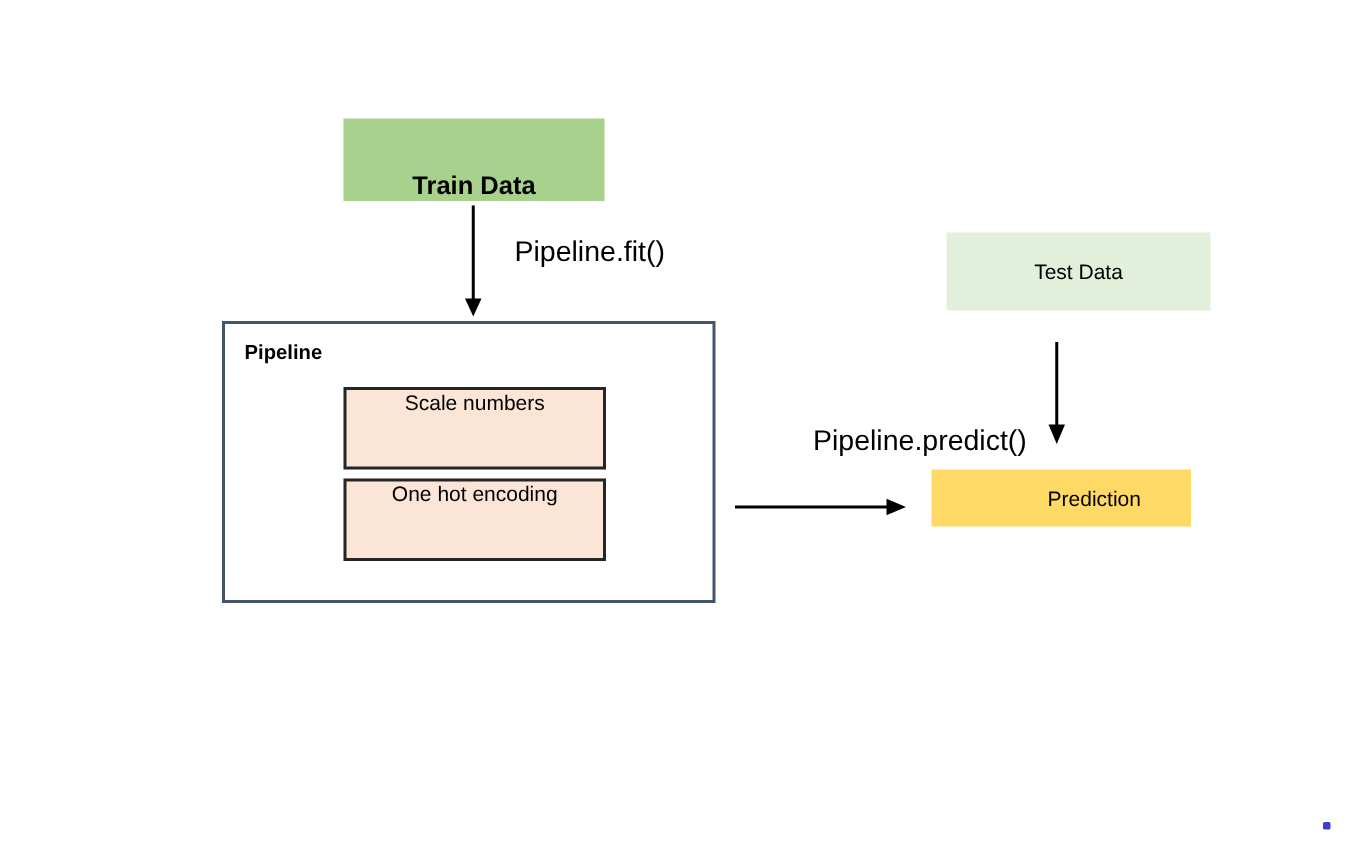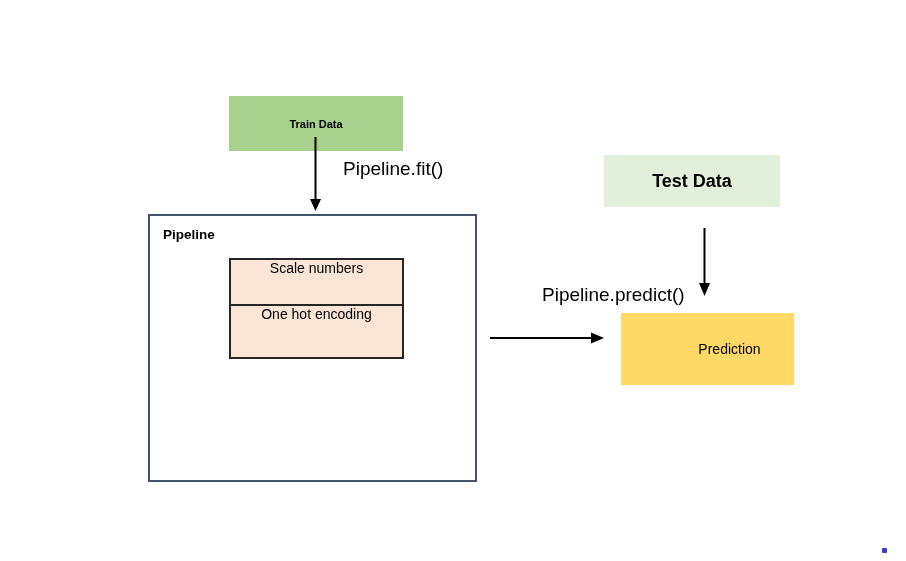--- a/index.html
+++ b/index.html
@@ -18,58 +18,58 @@
   }
   .node {
     position: absolute;
     display: flex;
     align-items: center;
     justify-content: center;
     box-sizing: border-box;
     text-align: center;
   }
   .node-train {
-    left: 229px; top: 96px; width: 174px; height: 55px;
+    left: 229px; top: 79px; width: 174px; height: 55px;
     background: var(--train-fill, #A9D18E);
-    font-weight: bold; font-size: 11px;
+    font-weight: bold; font-size: 17px; align-items: flex-end;
   }
   .node-test {
-    left: 604px; top: 155px; width: 176px; height: 52px;
+    left: 631px; top: 155px; width: 176px; height: 52px;
     background: var(--test-fill, #E2EFDA);
-    font-weight: bold; font-size: 18px;
+    font-weight: normal; font-size: 14px;
   }
   .node-prediction {
-    left: 621px; top: 313px; width: 173px; height: 72px;
+    left: 621px; top: 313px; width: 173px; height: 38px;
     background: var(--prediction-fill, #FFD966);
     font-weight: normal; font-size: 14px; padding-left: 44px;
   }
   .pipeline-container {
     position: absolute;
-    left: 148px; top: 214px; width: 329px; height: 268px;
+    left: 148px; top: 214px; width: 329px; height: 188px;
     box-sizing: border-box;
     border: 2px solid var(--pipeline-border, #44546A);
     background: transparent;
   }
   .pipeline-label {
     position: absolute;
     left: 13px; top: 11px;
     font-weight: bold;
     font-size: 13.5px;
   }
   .step {
     position: absolute;
     left: 79px; width: 175px; height: 55px;
     box-sizing: border-box;
     background: var(--step-fill, #FBE5D6);
     border: 2px solid var(--step-border, #262626);
     display: flex; justify-content: center;
     font-size: 14px; text-align: center;
   }
   .step-0 { top: 42px; }
-  .step-1 { top: 88px; }
+  .step-1 { top: 103px; }
   .step-2 { top: 165px; }
   .edge-label {
     position: absolute;
     font-size: 19px;
     white-space: nowrap;
   }
   .label-fit { left: 343px; top: 158px; }
   .label-predict { left: 502px; top: 284px; margin-left: 40px; }
   .arrow-layer {
     position: absolute;

